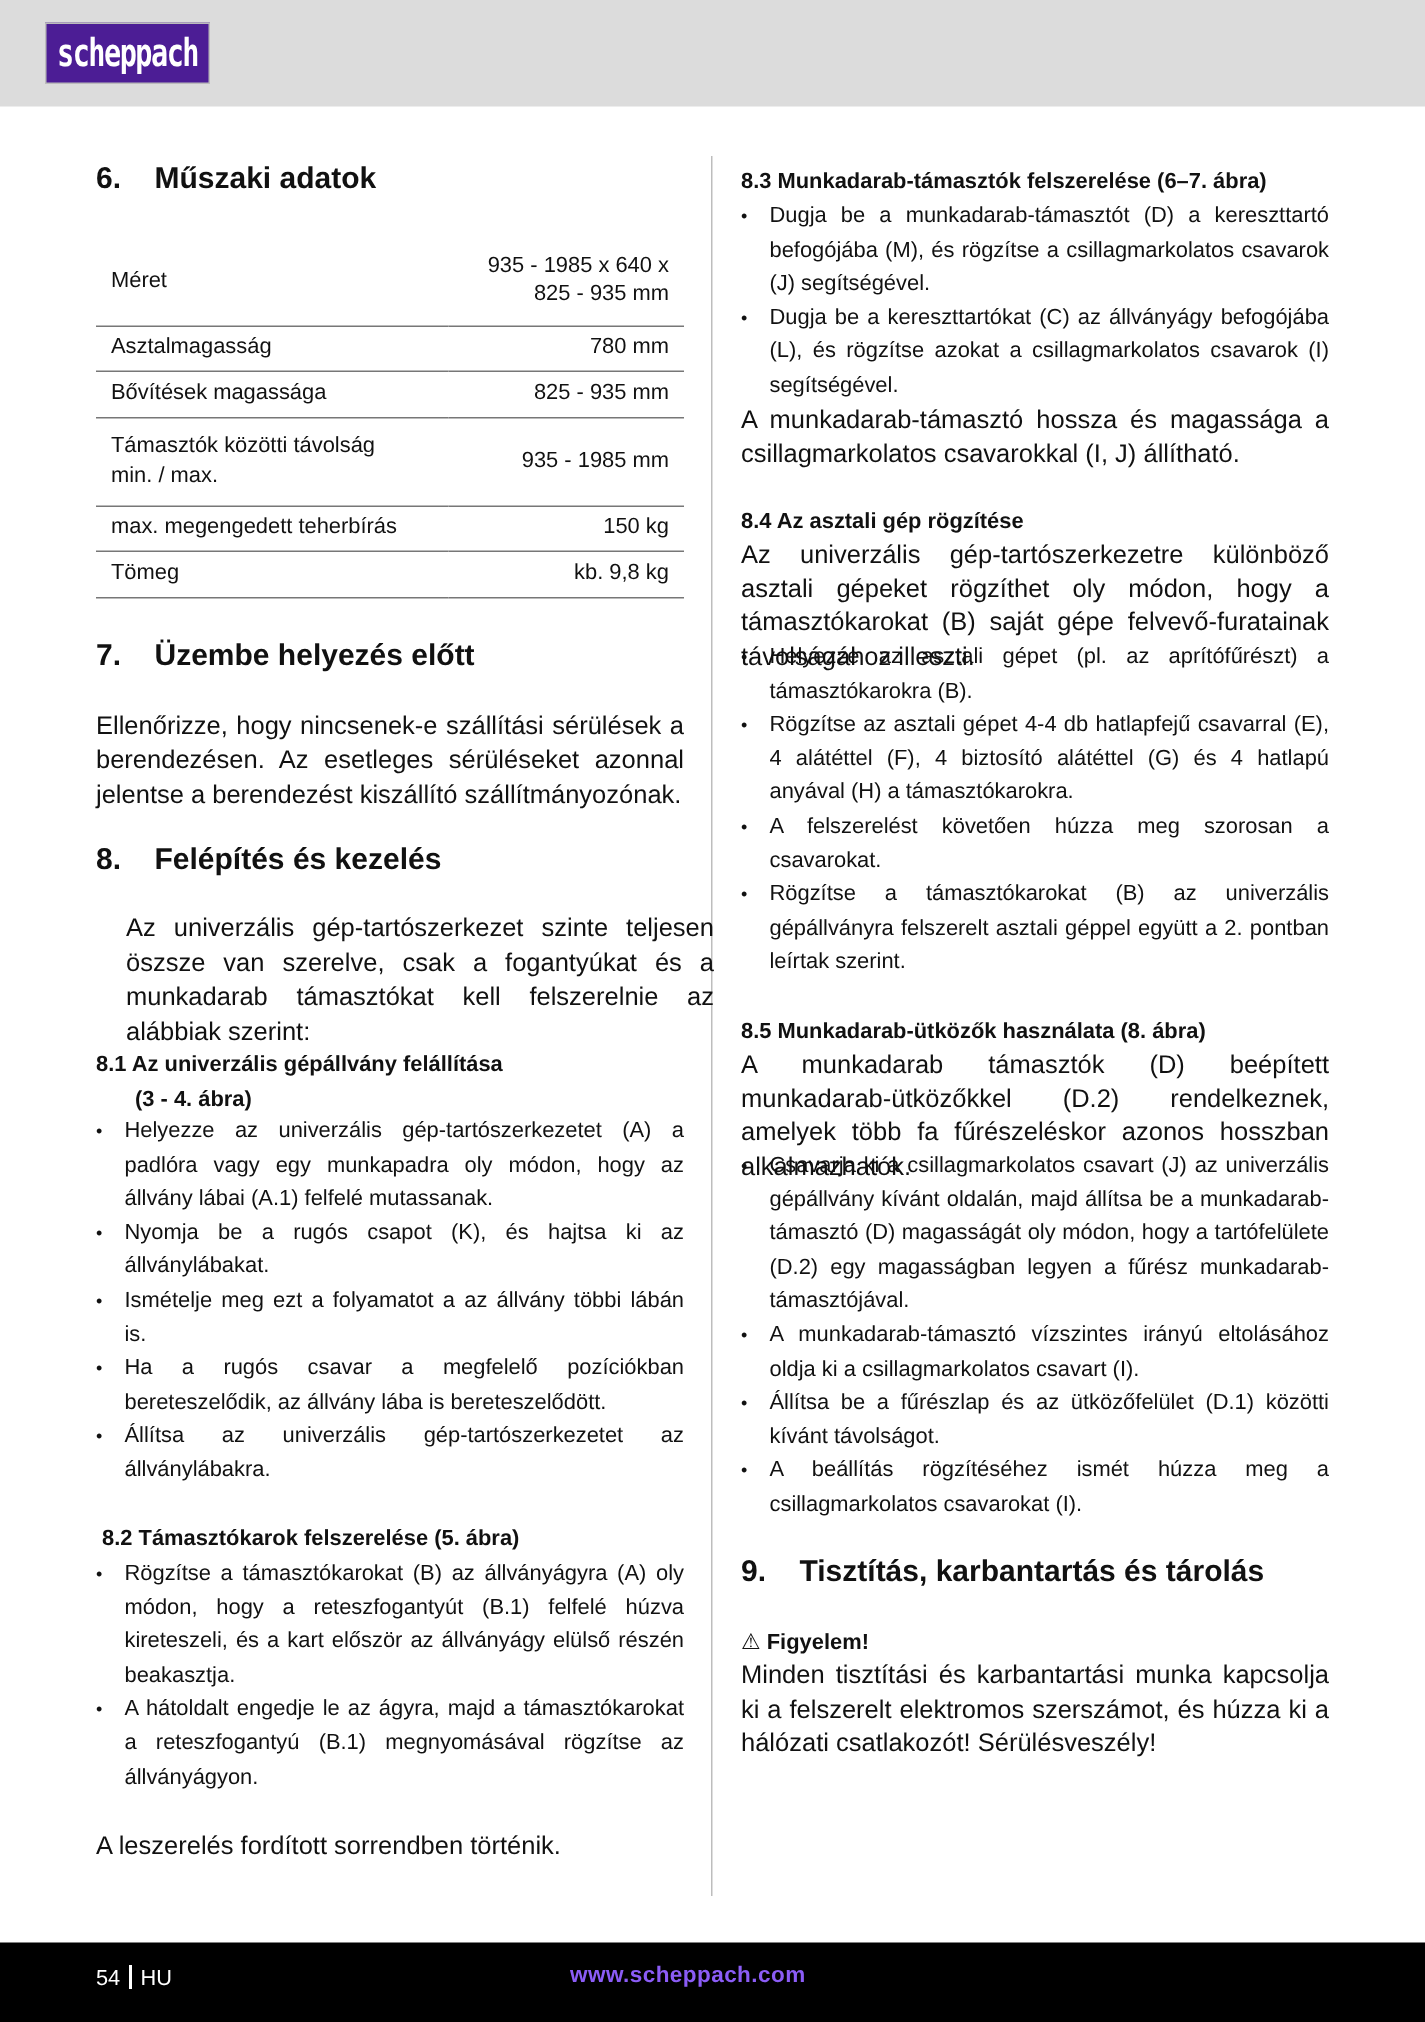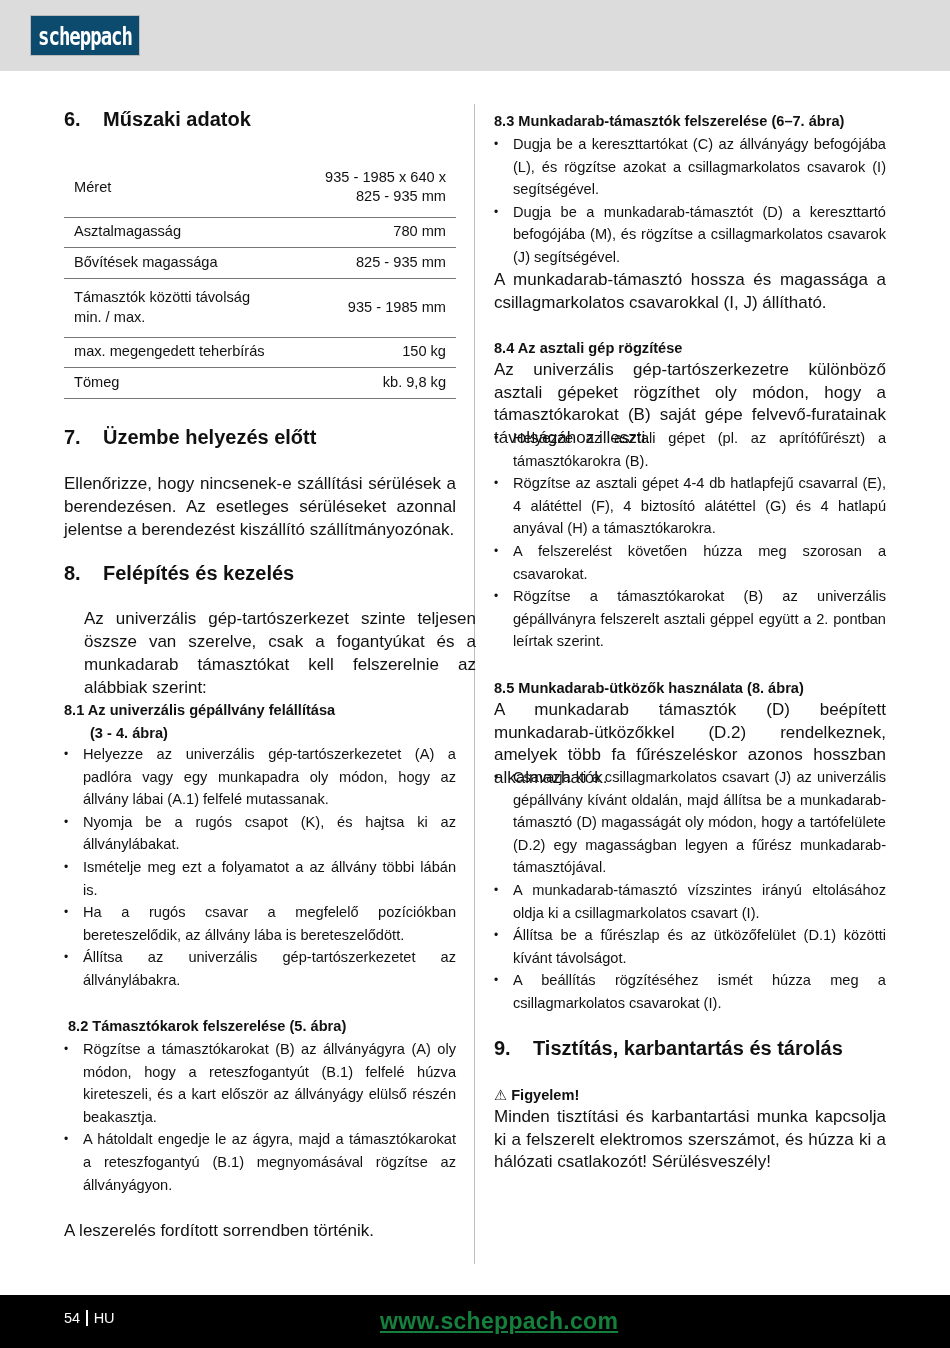--- a/index.html
+++ b/index.html
@@ -1,20 +1,20 @@
 <!DOCTYPE html>
 <html><head>
 <meta charset="utf-8">
 <style>
   * { box-sizing: border-box; margin: 0; padding: 0; }
   html, body { width: 950px; height: 1348px; background: #ffffff; overflow: hidden; }
   body { position: relative; font-family: "Liberation Sans", sans-serif; color: #111111; font-size: 14.6px; }
 
   .top-band { position: absolute; left: 0; top: 0; width: 950px; height: 71px; background: #dcdcdc; }
-  .logo { position: absolute; left: 30px; top: 15px; width: 110px; height: 41px; background: #0c4a6e; border: 1px solid #bbb; display: flex; align-items: center; justify-content: center; }
+  .logo { position: absolute; left: 30px; top: 15px; width: 110px; height: 41px; background: #4c1d95; border: 1px solid #bbb; display: flex; align-items: center; justify-content: center; }
   .logo span { color: #fff; font-family: "DejaVu Sans Mono", monospace; font-weight: bold; font-size: 19px; letter-spacing: -1px; transform: scaleY(1.35); display: inline-block; }
 
   .divider { position: absolute; left: 474px; top: 104px; width: 1px; height: 1160px; background: #bdbdbd; }
 
   h2 { position: absolute; font-size: 20px; font-weight: bold; display: flex; white-space: nowrap; }
   h2 .num { width: 39px; }
 
   .spec-table { position: absolute; left: 64px; top: 158px; width: 392px; border-collapse: collapse; }
   .spec-table td { font-size: 14.6px; padding: 0 10px; vertical-align: middle; line-height: 19.5px; }
   .spec-table tr { border-bottom: 1.5px solid #777; }
@@ -22,21 +22,21 @@
 
   .para { position: absolute; font-size: 17px; line-height: 23px; text-align: justify; }
   .sub { position: absolute; font-size: 14.6px; font-weight: bold; line-height: 22.6px; }
   ul.bl { position: absolute; list-style: none; font-size: 14.6px; line-height: 22.6px; }
   ul.bl li { position: relative; padding-left: 19px; text-align: justify; }
   ul.bl li::before { content: "•"; position: absolute; left: 0; top: 0; font-size: 12px; }
 
   .footer { position: absolute; left: 0; top: 1295px; width: 950px; height: 53px; background: #000; }
   .footer .page { position: absolute; left: 64px; top: 15px; color: #fff; font-size: 14.5px; }
   .footer .page .bar { display: inline-block; width: 1.5px; height: 16px; background: #fff; margin: 0 6px; vertical-align: -3px; }
-  .footer .url { position: absolute; left: 380px; top: 13px; color: #15803d; font-size: 23px; font-weight: bold; letter-spacing: 0.3px; text-decoration: underline; }
+  .footer .url { position: absolute; left: 380px; top: 13px; color: #8b5cf6; font-size: 15px; font-weight: bold; letter-spacing: 0.3px; }
 </style>
 </head>
 <body>
 
 <div class="top-band">
   <div class="logo">
     <span>scheppach</span>
   </div>
 </div>
 
@@ -108,22 +108,22 @@
 
 <div class="sub" style="left:68px; top:1015px;">8.2 Támasztókarok felszerelése (5. ábra)</div>
 <ul class="bl" style="left:64px; top:1038px; width:392px;">
   <li>Rögzítse a támasztókarokat (B) az állványágyra (A) oly módon, hogy a reteszfogantyút (B.1) felfelé húzva kireteszeli, és a kart először az állványágy elülső részén beakasztja.</li>
   <li>A hátoldalt engedje le az ágyra, majd a támasztókarokat a reteszfogantyú (B.1) megnyomásával rögzítse az állványágyon.</li>
 </ul>
 <p class="para" style="left:64px; top:1219px; width:392px;">A leszerelés fordított sorrendben történik.</p>
 
 <div class="sub" style="left:494px; top:110px;">8.3 Munkadarab-támasztók felszerelése (6–7. ábra)</div>
 <ul class="bl" style="left:494px; top:133px; width:392px;">
+  <li>Dugja be a munkadarab-támasztót (D) a kereszttartó befogójába (M), és rögzítse a csillagmarkolatos csavarok (J) segítségével.</li>
   <li>Dugja be a kereszttartókat (C) az állványágy befogójába (L), és rögzítse azokat a csillagmarkolatos csavarok (I) segítségével.</li>
-  <li>Dugja be a munkadarab-támasztót (D) a kereszttartó befogójába (M), és rögzítse a csillagmarkolatos csavarok (J) segítségével.</li>
 </ul>
 <p class="para" style="left:494px; top:269px; width:392px; line-height:22.6px;">A munkadarab-támasztó hossza és magassága a csillagmarkolatos csavarokkal (I, J) állítható.</p>
 
 <div class="sub" style="left:494px; top:337px;">8.4 Az asztali gép rögzítése</div>
 <p class="para" style="left:494px; top:359px; width:392px; line-height:22.6px;">Az univerzális gép-tartószerkezetre különböző asztali gépeket rögzíthet oly módon, hogy a támasztókarokat (B) saját gépe felvevő-furatainak távolságához illeszti.</p>
 <ul class="bl" style="left:494px; top:427px; width:392px;">
   <li>Helyezze az asztali gépet (pl. az aprítófűrészt) a támasztókarokra (B).</li>
   <li>Rögzítse az asztali gépet 4-4 db hatlapfejű csavarral (E), 4 alátéttel (F), 4 biztosító alátéttel (G) és 4 hatlapú anyával (H) a támasztókarokra.</li>
   <li>A felszerelést követően húzza meg szorosan a csavarokat.</li>
   <li>Rögzítse a támasztókarokat (B) az univerzális gépállványra felszerelt asztali géppel együtt a 2. pontban leírtak szerint.</li>

